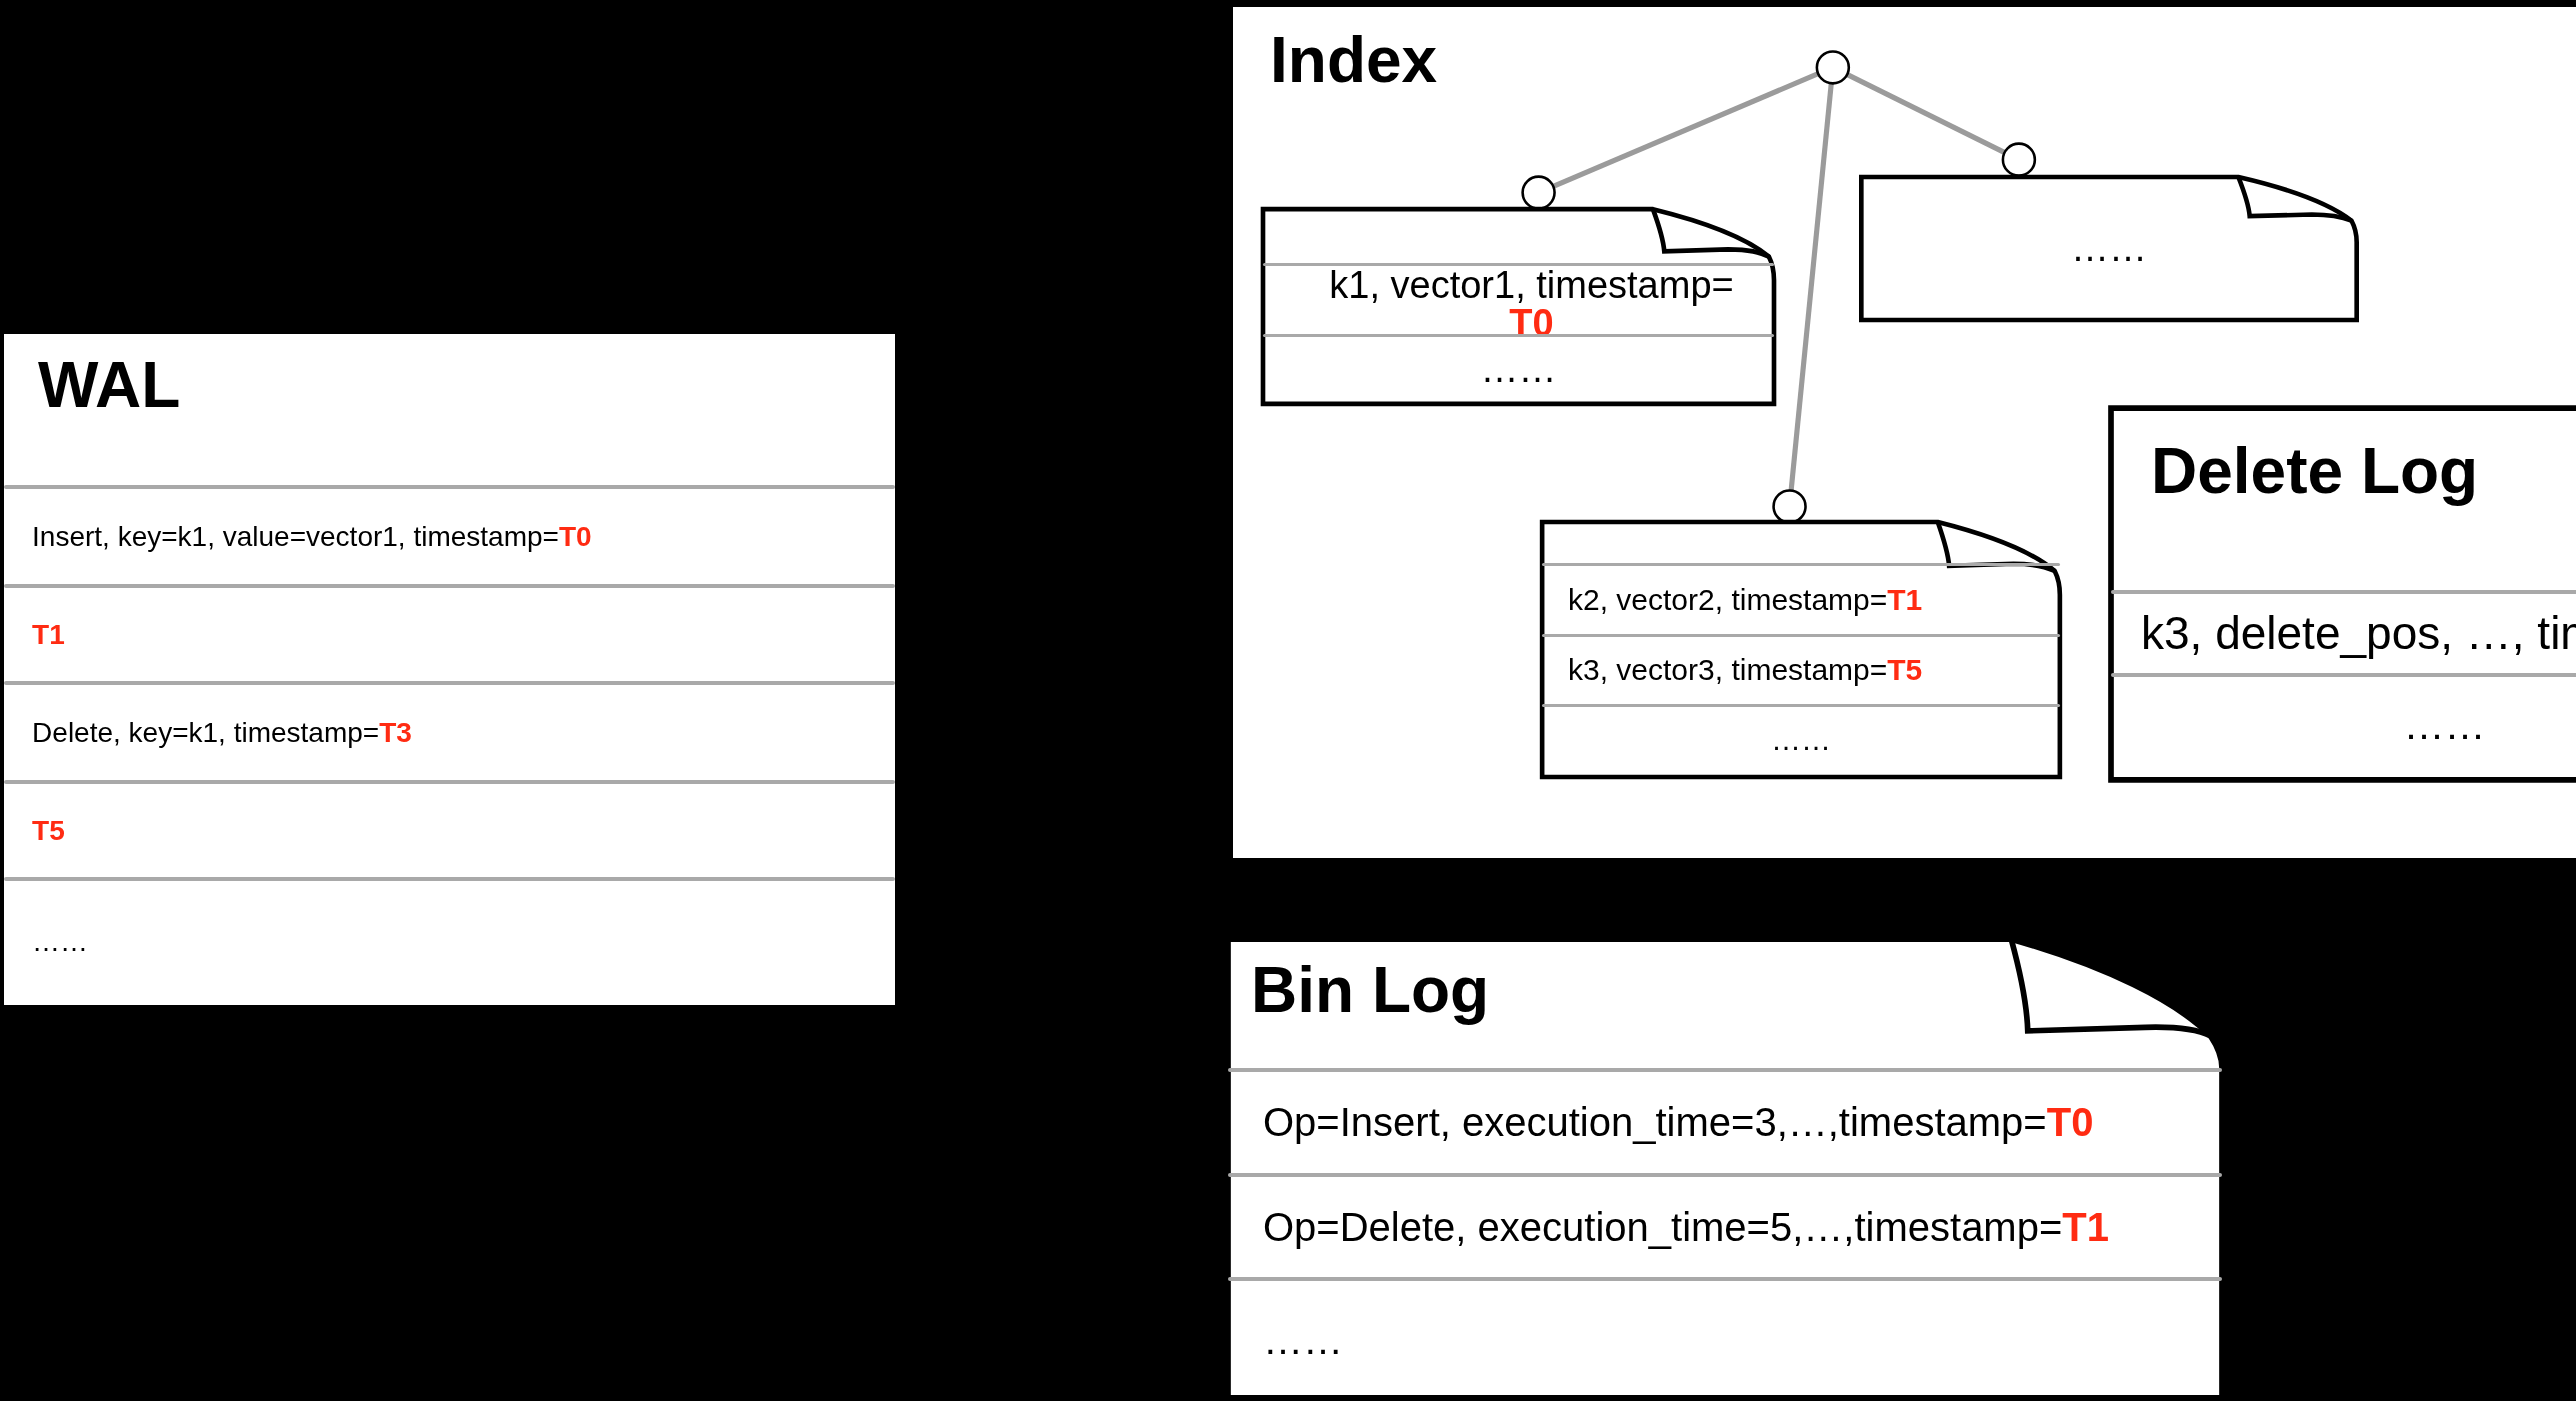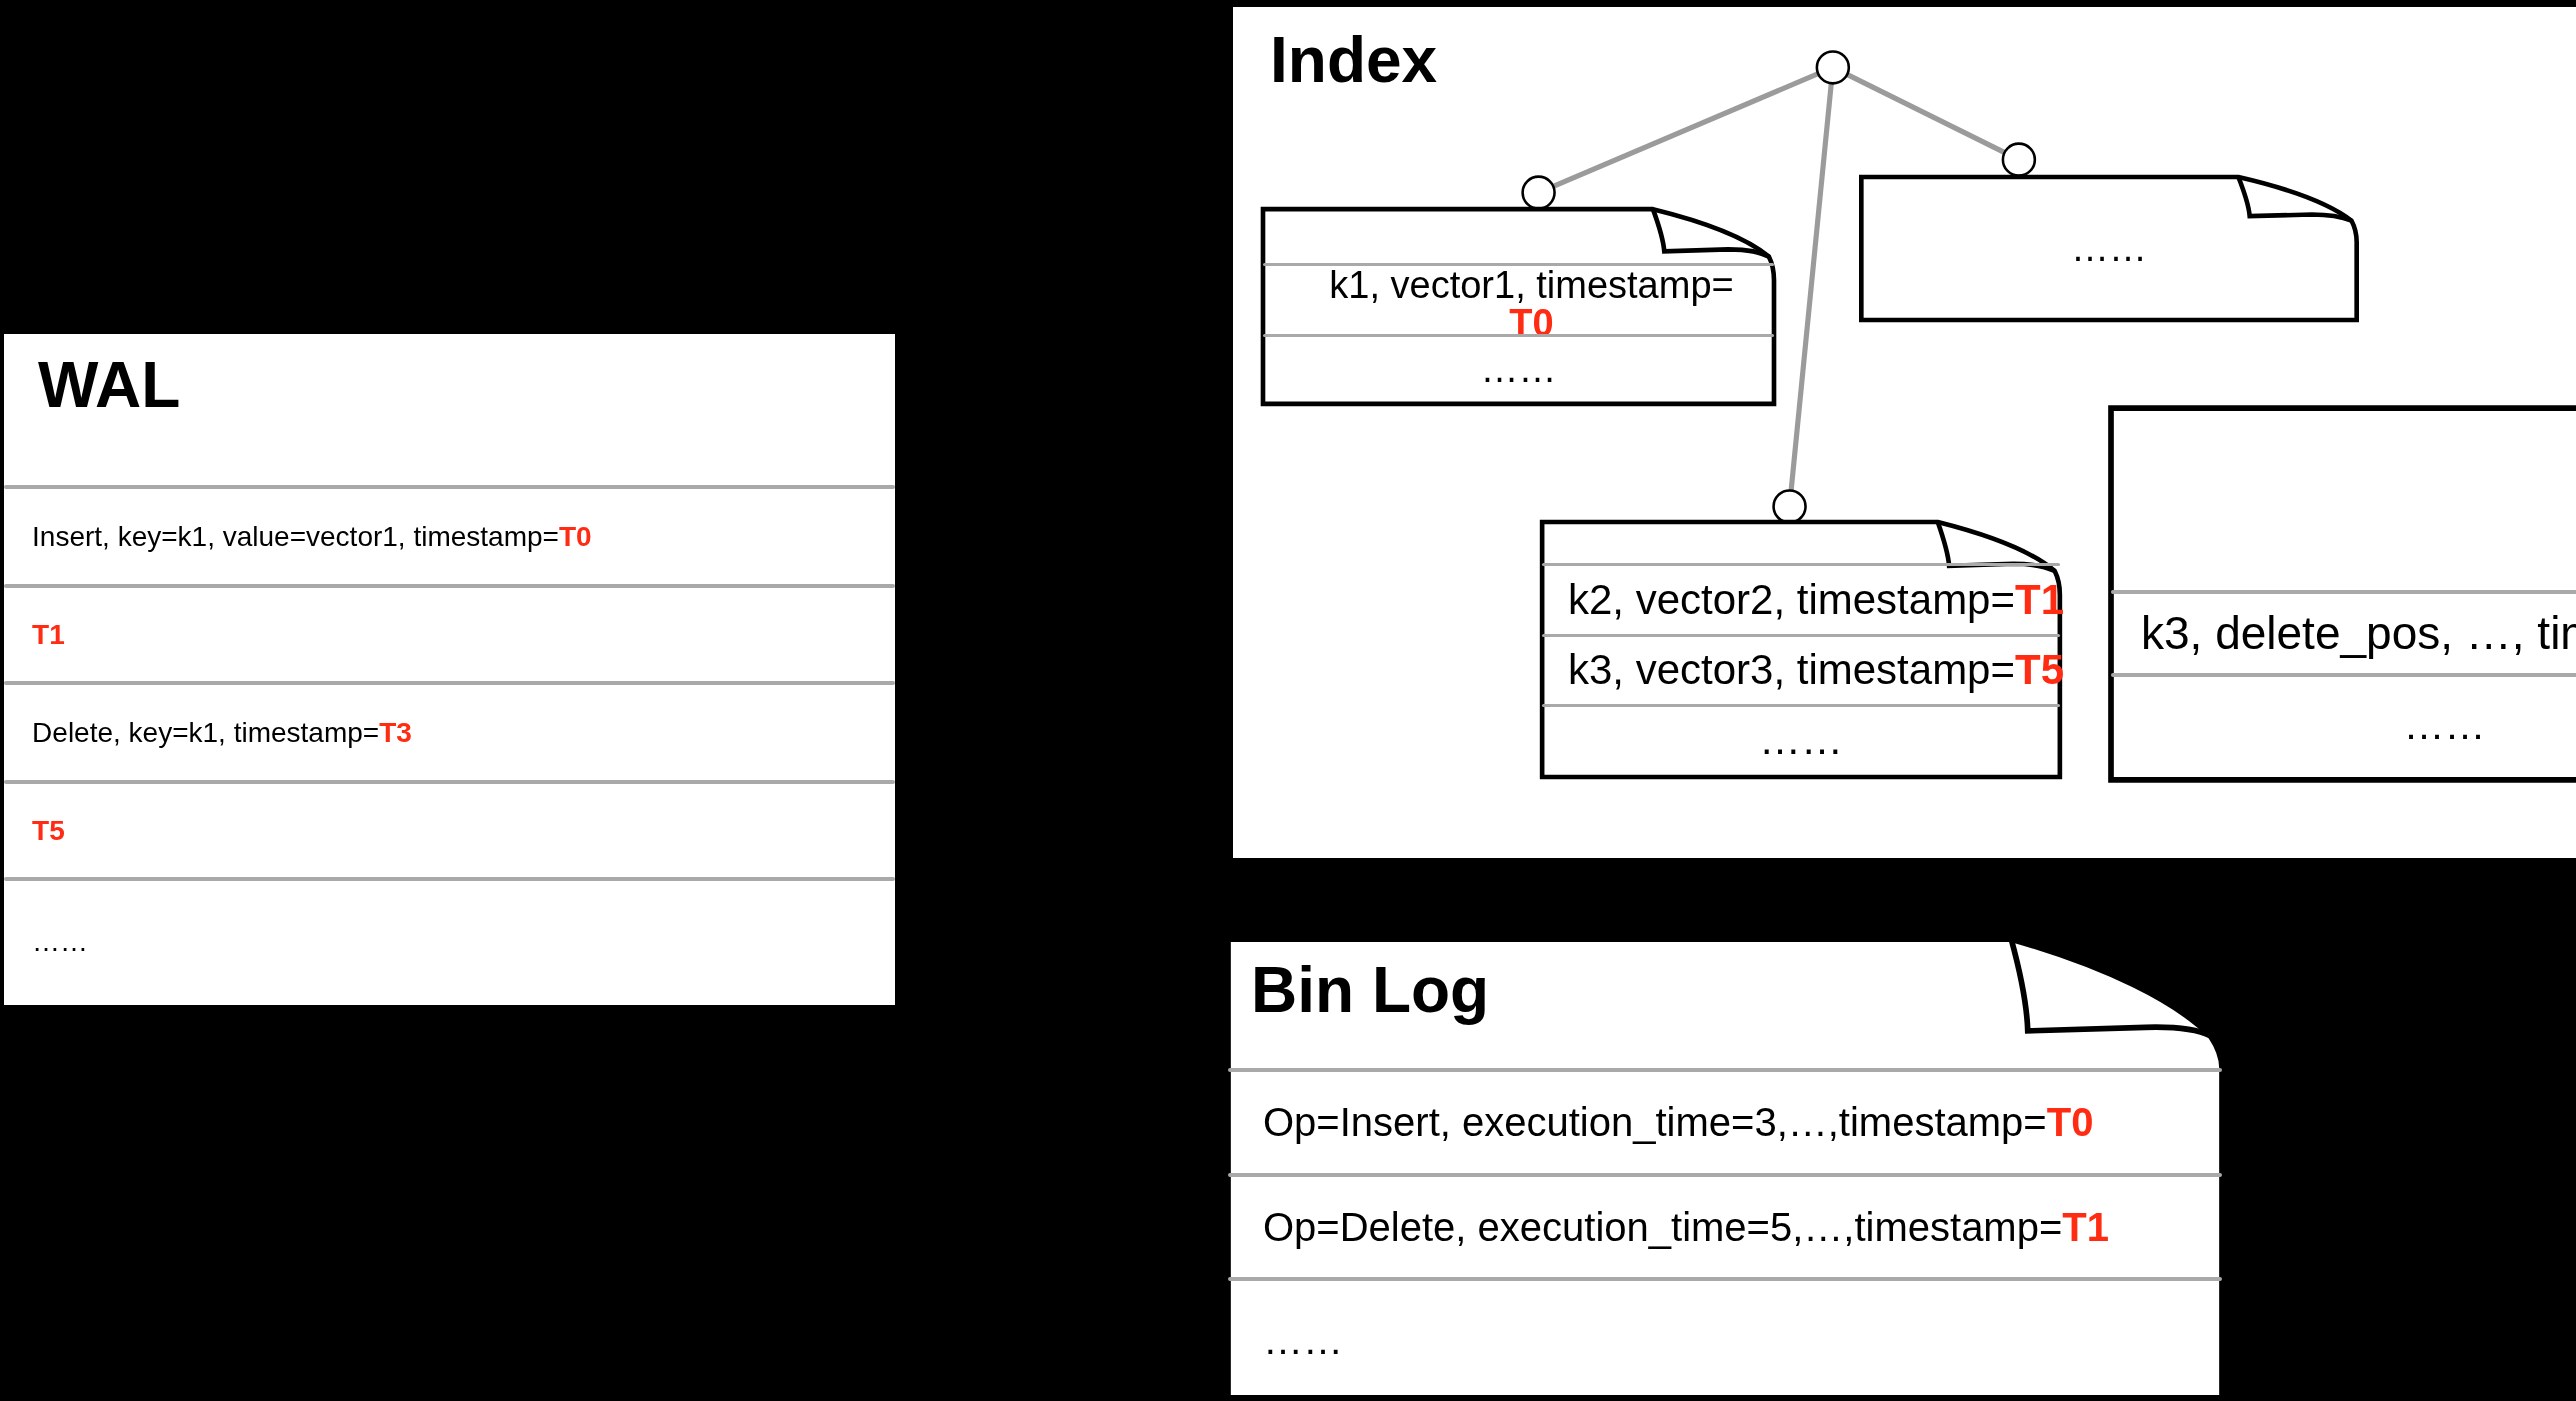--- a/index.html
+++ b/index.html
@@ -53,21 +53,21 @@
   
   #wal  { left: 4.1px; top: 334px; width: 891px; height: 671px; }
   #wal .row  { font-size: 28px; padding-left: 28px; }
   
   #index { left: 1233px; top: 6.7px; width: 1580px; height: 851px; }
   #index svg.tree { position: absolute; left: 0; top: 0; }
   
   #file-left   { left: 30px;  top: 202px;  width: 511px;  height: 195px; }
   #file-left .row   { font-size: 38px; padding-left: 26px; }
   #file-middle { left: 309px; top: 515px; width: 518px; height: 255px; }
-  #file-middle .row { font-size: 42px; padding-left: 26px; }
+  #file-middle .row { font-size: 30px; padding-left: 26px; }
   #file-right  { left: 628px; top: 170px; width: 496px;  height: 143px; }
   #file-right .row  { font-size: 38px; }
   #delete-log  { left: 878px; top: 401px; width: 667px; height: 372px; }
   #delete-log .row { font-size: 46px; padding-left: 30px; }
   #delete-log .row.centered { padding-left: 0; font-size: 41px; }
   
   #binlog { left: 1228px; top: 939px; width: 994px; height: 459px; }
   #binlog .row { font-size: 40px; padding-left: 35px; }
   .centered { padding-left: 0 !important; }
 </style>
@@ -168,20 +168,21 @@
         </div>
       </div>
     </div>
 
     <div id="delete-log" class="filebox">
       <svg class="outline" width="667" height="372" viewBox="0 0 1295 722">
         <path d="M0,0 L1025,0 C1147,79 1237,176 1285,280 C1292,296 1295,312 1295,330 L1295,722 L0,722 Z" fill="#ffffff" stroke="#000000" stroke-width="11"></path>
         <path d="M1025,0 C1043,126 1050,212 1051,252 L1150,245 C1197,243 1250,258 1285,280" fill="none" stroke="#000000" stroke-width="11"></path>
       </svg>
       <div class="file-inner">
+        <div class="title" style="left:40px; top:31px;">Delete Log</div>
         <div class="sep" style="top:182px; height:4.1px;"></div>
         <div class="row" style="top:186px; height:79px;">
           <span>k3, delete_pos, …, timestamp=</span>
         </div>
         <div class="sep" style="top:265px; height:4.1px;"></div>
         <div class="row centered" style="top:269px; height:98px;">
           <span>……</span>
         </div>
       </div>
     </div>

